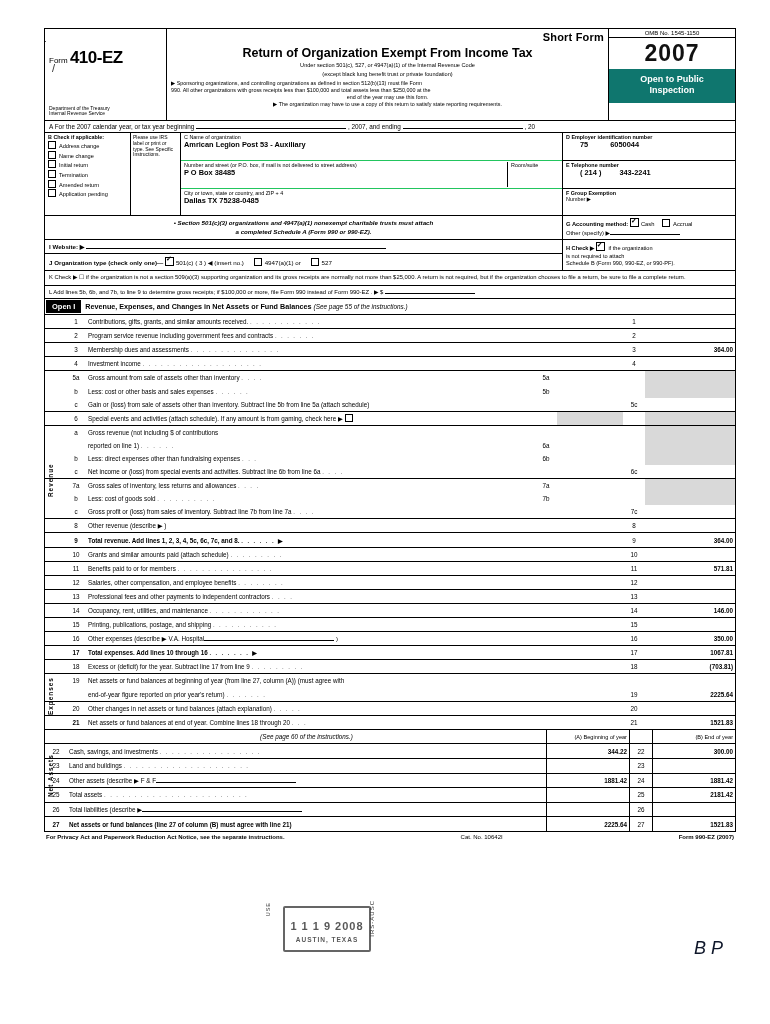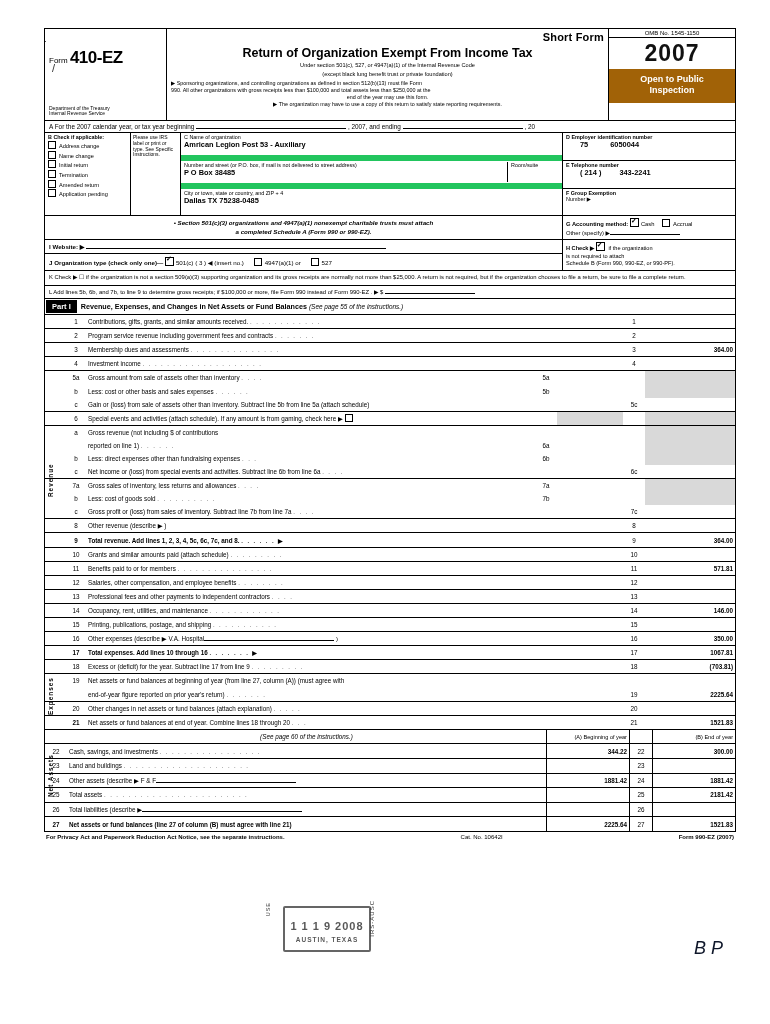--- a/index.html
+++ b/index.html
@@ -17,34 +17,34 @@
   .hdr-right{width:126px;box-sizing:border-box;position:relative;}
   .formno{font-size:8px;margin-top:16px;}
   .formno b{font-size:17px;letter-spacing:-0.5px;}
   .deptline{position:absolute;bottom:3px;left:4px;font-size:5px;line-height:1.15;}
   .title1{font-size:11px;font-weight:bold;text-align:right;letter-spacing:.2px;}
   .title2{font-size:12.5px;font-weight:bold;text-align:center;margin-top:3px;}
   .sub{font-size:5.6px;text-align:center;line-height:1.25;margin-top:2px;}
   .bullets{font-size:5.4px;line-height:1.3;margin-top:2px;}
   .omb{font-size:6px;text-align:center;border-bottom:1px solid #000;padding:1px 0;}
   .year{font-size:23px;font-weight:bold;text-align:center;letter-spacing:1px;color:#111;padding:2px 0 0;}
-  .openpub{background:#a16207;color:#fff;text-align:center;font-size:9px;font-weight:bold;padding:5px 0 6px;line-height:1.25;margin-top:2px;}
+  .openpub{background:#0f766e;color:#fff;text-align:center;font-size:9px;font-weight:bold;padding:5px 0 6px;line-height:1.25;margin-top:2px;}
 
   
   .lineA{border:1px solid #000;border-bottom:none;font-size:6.4px;padding:2px 4px;}
 
   
   .blockBC{display:flex;border:1px solid #000;border-bottom:none;}
   .colB{width:86px;border-right:1px solid #000;box-sizing:border-box;padding:2px 3px;}
   .colPlease{width:50px;border-right:1px solid #000;box-sizing:border-box;padding:2px 2px;font-size:5px;line-height:1.15;}
   .colC{flex:1;border-right:1px solid #000;box-sizing:border-box;}
   .colD{width:172px;box-sizing:border-box;}
   .chk{display:inline-block;width:6px;height:6px;border:1px solid #000;margin-right:3px;vertical-align:-1px;}
   .bitem{font-size:5.6px;line-height:1.55;white-space:nowrap;}
-  .cline{border-bottom:6px solid #22c55e;box-sizing:border-box;padding:1px 3px;}
+  .cline{border-bottom:1px solid #22c55e;box-sizing:border-box;padding:1px 3px;}
   .lbl{font-size:5.4px;}
   .val{font-size:7.4px;font-weight:bold;}
   .dline{border-bottom:1px solid #000;box-sizing:border-box;padding:1px 3px;}
 
   
   .note{border:1px solid #000;border-bottom:none;display:flex;}
   .note-l{flex:1;border-right:1px solid #000;box-sizing:border-box;padding:3px 10px;font-size:6.2px;font-style:italic;font-weight:bold;line-height:1.4;text-align:center;}
   .note-r{width:172px;box-sizing:border-box;padding:2px 3px;font-size:5.8px;line-height:1.5;}
 
   
@@ -232,21 +232,21 @@
     </div>
 
     <div class="kline">K  Check ▶ ☐  if the organization is not a section 509(a)(3) supporting organization and its gross receipts are normally not more than $25,000. A return is not required, but if the organization chooses to file a return, be sure to file a complete return.</div>
 
     <div class="lline">
       <span>L   Add lines 5b, 6b, and 7b, to line 9 to determine gross receipts; if $100,000 or more, file Form 990 instead of Form 990-EZ  .   ▶ $</span>
       <span class="fill" style="width:90px"></span>
     </div>
 
     <div class="partbar">
-      <span class="parttag">Part I</span>
+      <span class="parttag">Open I</span>
       <span class="parttxt"><span>Revenue, Expenses, and Changes in Net Assets or Fund Balances</span>
         <span class="norm">(See page 55 of the instructions.)</span></span>
     </div>
 
     <div style="position:relative">
       <div class="vert" style="position:absolute;left:3px;top:62px;height:120px;">Revenue</div>
       <div class="vert" style="position:absolute;left:3px;top:310px;height:90px;">Expenses</div>
       <div class="vert" style="position:absolute;left:3px;top:410px;height:72px;">Net Assets</div>
 
       <table class="lines">

